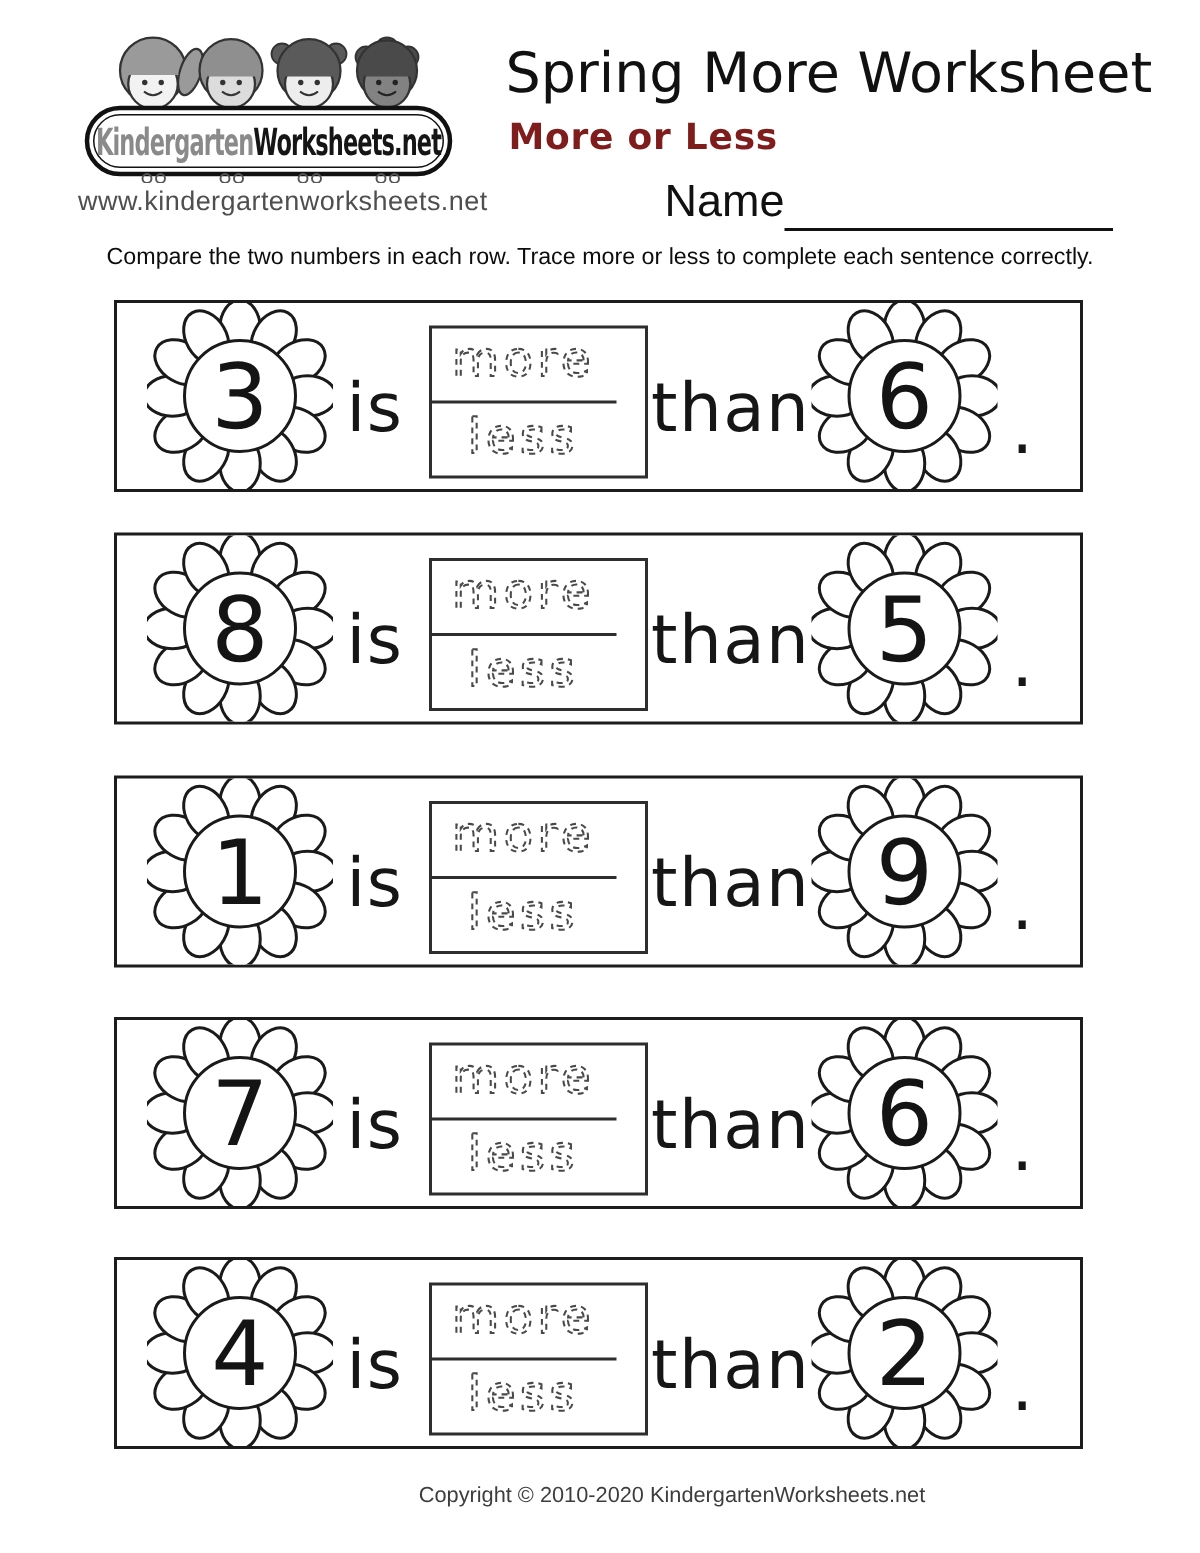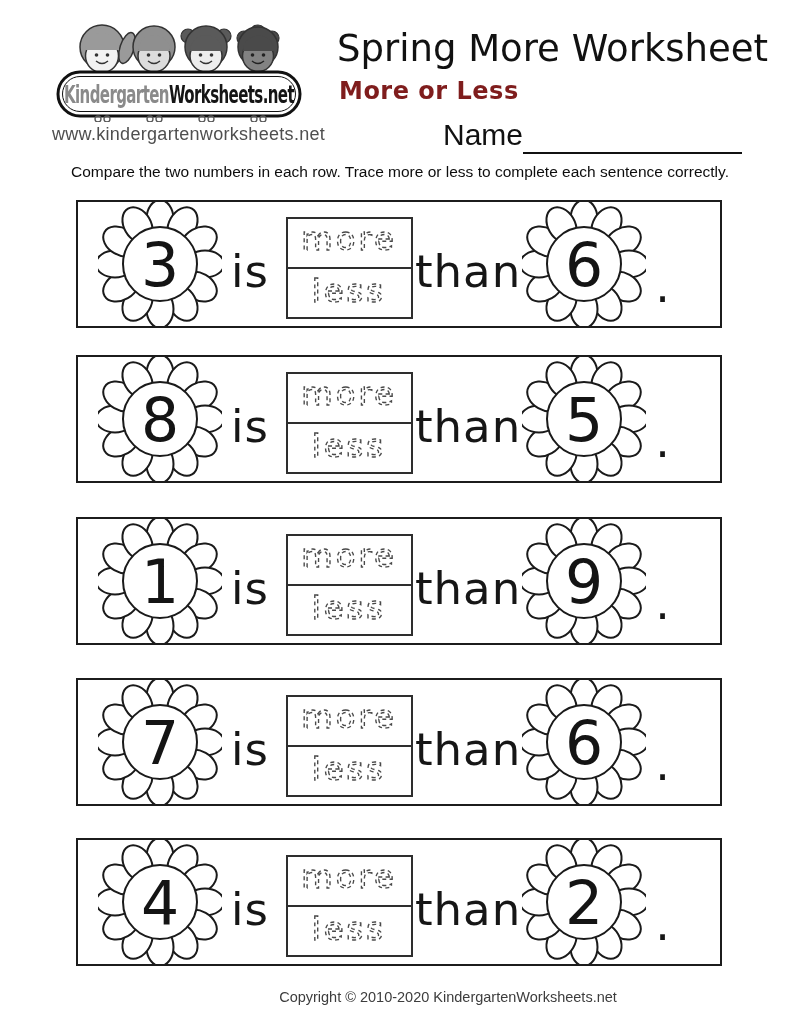--- a/index.html
+++ b/index.html
@@ -27,21 +27,21 @@
   .row:nth-child(3){top:517px;} .row:nth-child(4){top:678px;}
   .row:nth-child(5){top:838px;}
   .flower{width:124px;height:124px;flex:0 0 auto;}
   .petal{fill:#fff;stroke:#1a1a1a;stroke-width:2;}
   .fc{fill:#fff;stroke:#1a1a1a;stroke-width:2;}
   .fnum{font-family:"DejaVu Sans",sans-serif;font-size:60px;fill:#141414;}
   .word{font-family:"DejaVu Sans",sans-serif;font-size:45px;color:#161616;
         letter-spacing:1px;margin-top:14px;line-height:1;text-align:center;}
   .w-is{margin-left:9px;}
   .w-than{margin-left:2px;margin-right:1px;}
-  .tracebox{margin-left:17px;margin-top:8px;width:127px;height:102px;box-sizing:border-box;
+  .tracebox{margin-left:17px;margin-top:8px;width:146px;height:102px;box-sizing:border-box;
             border:2px solid #2e2e2e;background:#fff;display:flex;flex-direction:column;}
   .tcell{width:123px;height:49px;display:block;}
   .tcell.bottom{border-top:2px solid #2e2e2e;}
   .ttext{font-family:"DejaVu Sans",sans-serif;font-size:33px;fill:none;stroke:#4a4a4a;
          stroke-width:1.4;stroke-dasharray:4 3.4;letter-spacing:3px;}
   .period{font-family:"DejaVu Sans",sans-serif;font-size:46px;color:#161616;
           margin-left:9px;margin-top:44px;line-height:1;}
 
   
   .footer{position:absolute;left:0;top:988px;width:800px;text-align:center;

